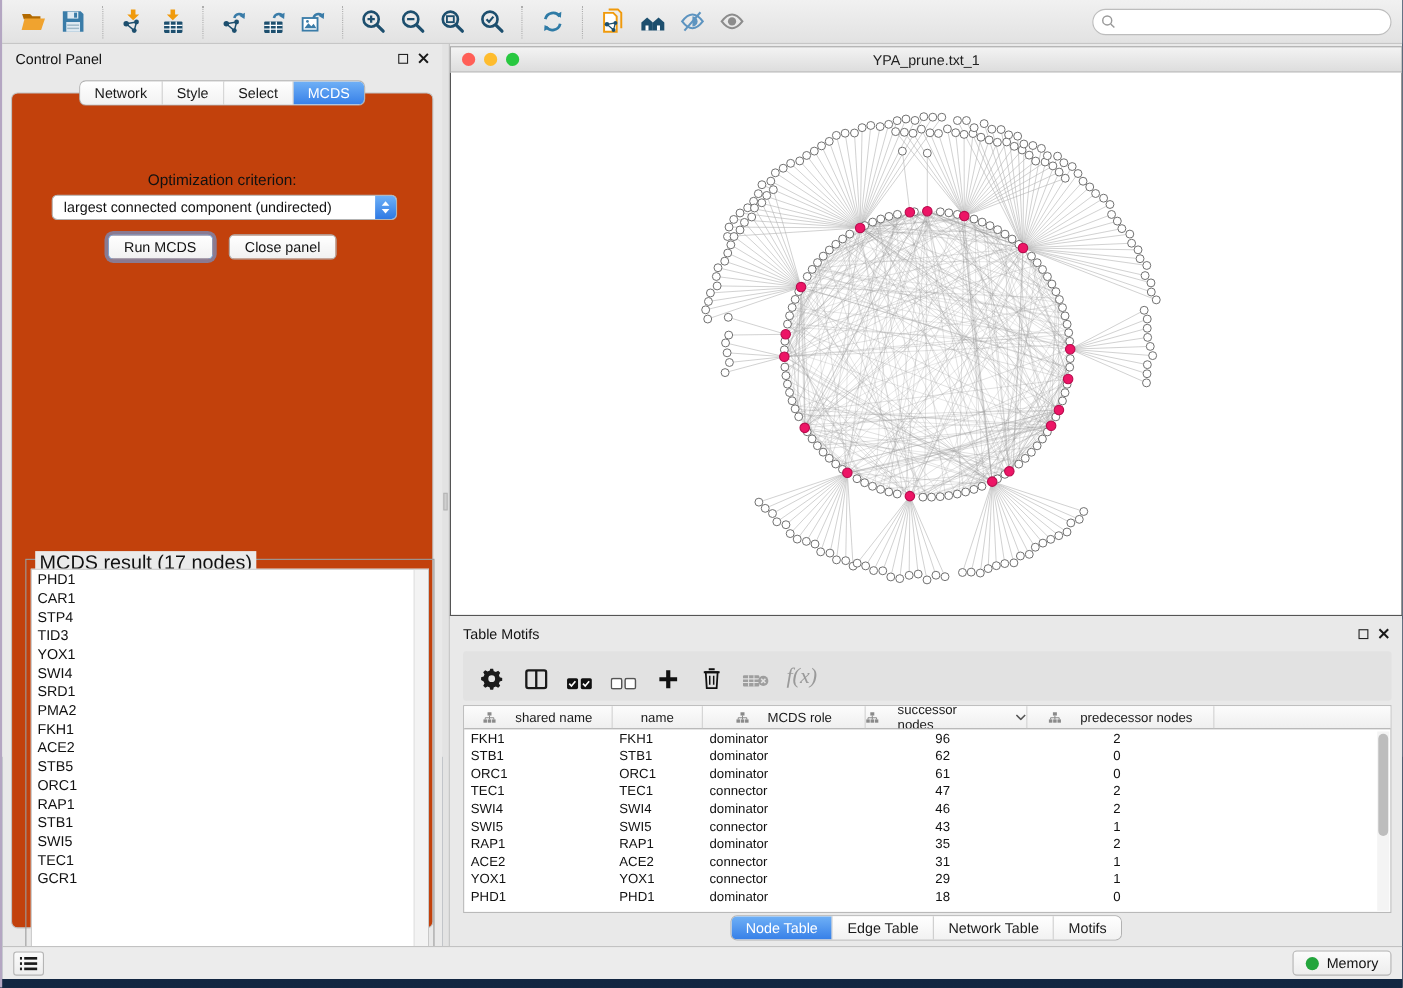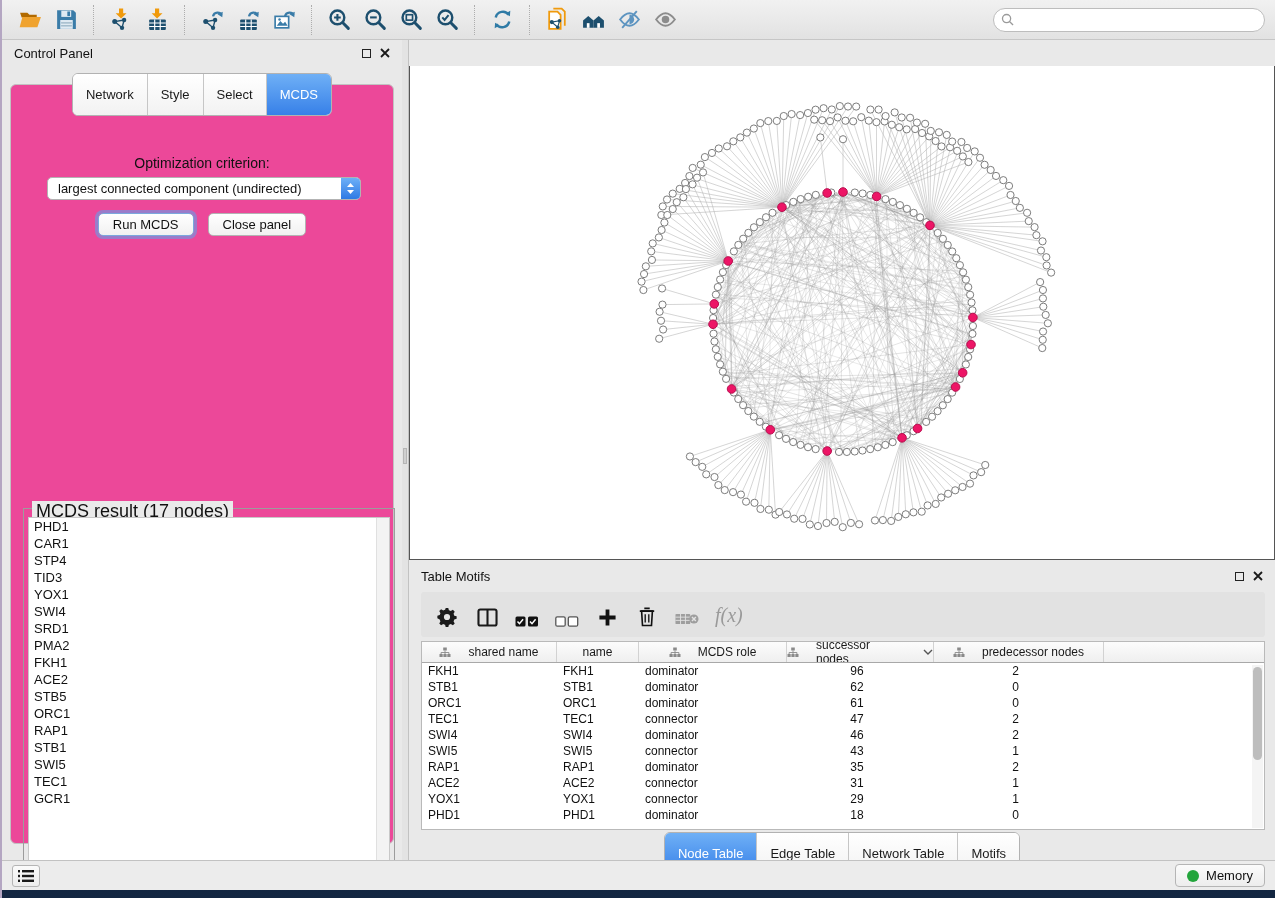--- a/index.html
+++ b/index.html
@@ -19,24 +19,24 @@
   
   .panel-head{position:absolute;left:0;right:0;top:0;height:26px;display:flex;align-items:center;padding:0 12px;font-size:13px;color:#111;}
   .win-btns{margin-left:auto;display:flex;align-items:center;gap:9px;}
   .float-ico{width:9px;height:9px;border:1.5px solid #222;display:inline-block;}
   .x-ico svg{width:10px;height:10px;display:block;}
 
   
   #control-panel{position:absolute;left:0;top:40px;width:400px;height:820px;background:#e9e9e9;}
   #cp-tabs{position:absolute;left:0;top:33px;width:100%;display:flex;justify-content:center;z-index:3;}
   .seg{display:inline-flex;border:1px solid #b2b2b2;border-radius:6px;overflow:hidden;background:#fff;}
-  .seg .tab{padding:13px 13px;font-size:13px;color:#1a1a1a;background:linear-gradient(#ffffff,#f2f2f2);border-right:1px solid #c6c6c6;cursor:default;white-space:nowrap;}
+  .seg .tab{padding:3px 13px;font-size:13px;color:#1a1a1a;background:linear-gradient(#ffffff,#f2f2f2);border-right:1px solid #c6c6c6;cursor:default;white-space:nowrap;}
   .seg .tab:last-child{border-right:none;}
   .seg .tab.sel{background:linear-gradient(#6fb0f6,#3780e8);color:#fff;}
-  #cp-pane{position:absolute;left:8px;top:44px;width:384px;height:760px;border:1px solid #c2c2c2;border-radius:6px;background:#ec4899;}
+  #cp-pane{position:absolute;left:8px;top:44px;width:384px;height:760px;border:1px solid #c2c2c2;border-radius:6px;background:#c2410c;}
   #opt-label{position:absolute;left:0;width:100%;top:70px;text-align:center;font-size:14px;color:#111;}
   .dropdown{position:absolute;left:36px;top:92px;width:314px;height:23px;background:#fff;border:1px solid #b3b3b3;border-radius:5px;display:flex;align-items:center;font-size:13px;color:#111;padding-left:10px;}
   .dd-cap{margin-left:auto;width:19px;height:21px;border-radius:0 4px 4px 0;background:linear-gradient(#6db0f7,#2f7ae4);display:flex;align-items:center;justify-content:center;}
   .btnrow{position:absolute;left:0;top:128px;width:100%;display:flex;justify-content:center;gap:14px;}
   .mbtn{font-size:13px;color:#111;background:linear-gradient(#ffffff,#f1f1f1);border:1px solid #b3b3b3;border-radius:5px;padding:3px 14px;}
   .mbtn.focus{box-shadow:0 0 0 3px rgba(100,160,235,.6);border-color:#7aa8dd;}
   #mcds-box{position:absolute;left:12px;top:423px;width:372px;height:371px;border:1px solid #9c9c9c;}
   #mcds-title{position:absolute;left:8px;top:-8px;background:#eaeaea;padding:0 4px;font-size:18px;color:#111;}
   #mcds-list{position:absolute;left:4px;top:8px;right:4px;bottom:4px;background:#fff;border:1px solid #c8c8c8;overflow:hidden;}
   #mcds-scroll{position:absolute;right:0;top:0;width:13px;height:100%;background:#f3f3f3;border-left:1px solid #e0e0e0;}
@@ -297,20 +297,26 @@
           </div>
         </div>
       </div>
     </div>
 
     <div id="vsplit">
         <div class="grip"></div>
       </div>
 
     <div id="net-window">
+      <div id="net-title">
+        <span id="net-title-text">YPA_prune.txt_1</span>
+        <span class="light" style="background:#ff5f57;position:relative;"></span>
+        <span class="light" style="background:#febc2e;position:relative;"></span>
+        <span class="light" style="background:#28c840;position:relative;"></span>
+      </div>
       <div id="net-canvas">
         <svg id="graph-svg" width="866" height="494" viewBox="0 0 866 494">
             <line x1="371.9686968378342" y1="141.2168129283395" x2="519.0340432344725" y2="158.54158115006734" stroke="#9a9a9a" stroke-width="0.7" opacity="0.38"></line>
             <line x1="371.9686968378342" y1="141.2168129283395" x2="562.399288506399" y2="243.51704626149325" stroke="#9a9a9a" stroke-width="0.7" opacity="0.38"></line>
             <line x1="371.9686968378342" y1="141.2168129283395" x2="544.4510818551652" y2="322.9227640890099" stroke="#9a9a9a" stroke-width="0.7" opacity="0.38"></line>
             <line x1="371.9686968378342" y1="141.2168129283395" x2="343.4767054297737" y2="350.26335305564135" stroke="#9a9a9a" stroke-width="0.7" opacity="0.38"></line>
             <line x1="371.9686968378342" y1="141.2168129283395" x2="313.3300685235796" y2="205.2150858971993" stroke="#9a9a9a" stroke-width="0.7" opacity="0.38"></line>
             <line x1="371.9686968378342" y1="141.2168129283395" x2="329.1523846889992" y2="177.7972328224992" stroke="#9a9a9a" stroke-width="0.7" opacity="0.38"></line>
             <line x1="371.9686968378342" y1="141.2168129283395" x2="424.11784098931287" y2="126.30378860078883" stroke="#9a9a9a" stroke-width="0.7" opacity="0.38"></line>
             <line x1="371.9686968378342" y1="141.2168129283395" x2="313.38016774533355" y2="306.9028067140257" stroke="#9a9a9a" stroke-width="0.7" opacity="0.38"></line>

